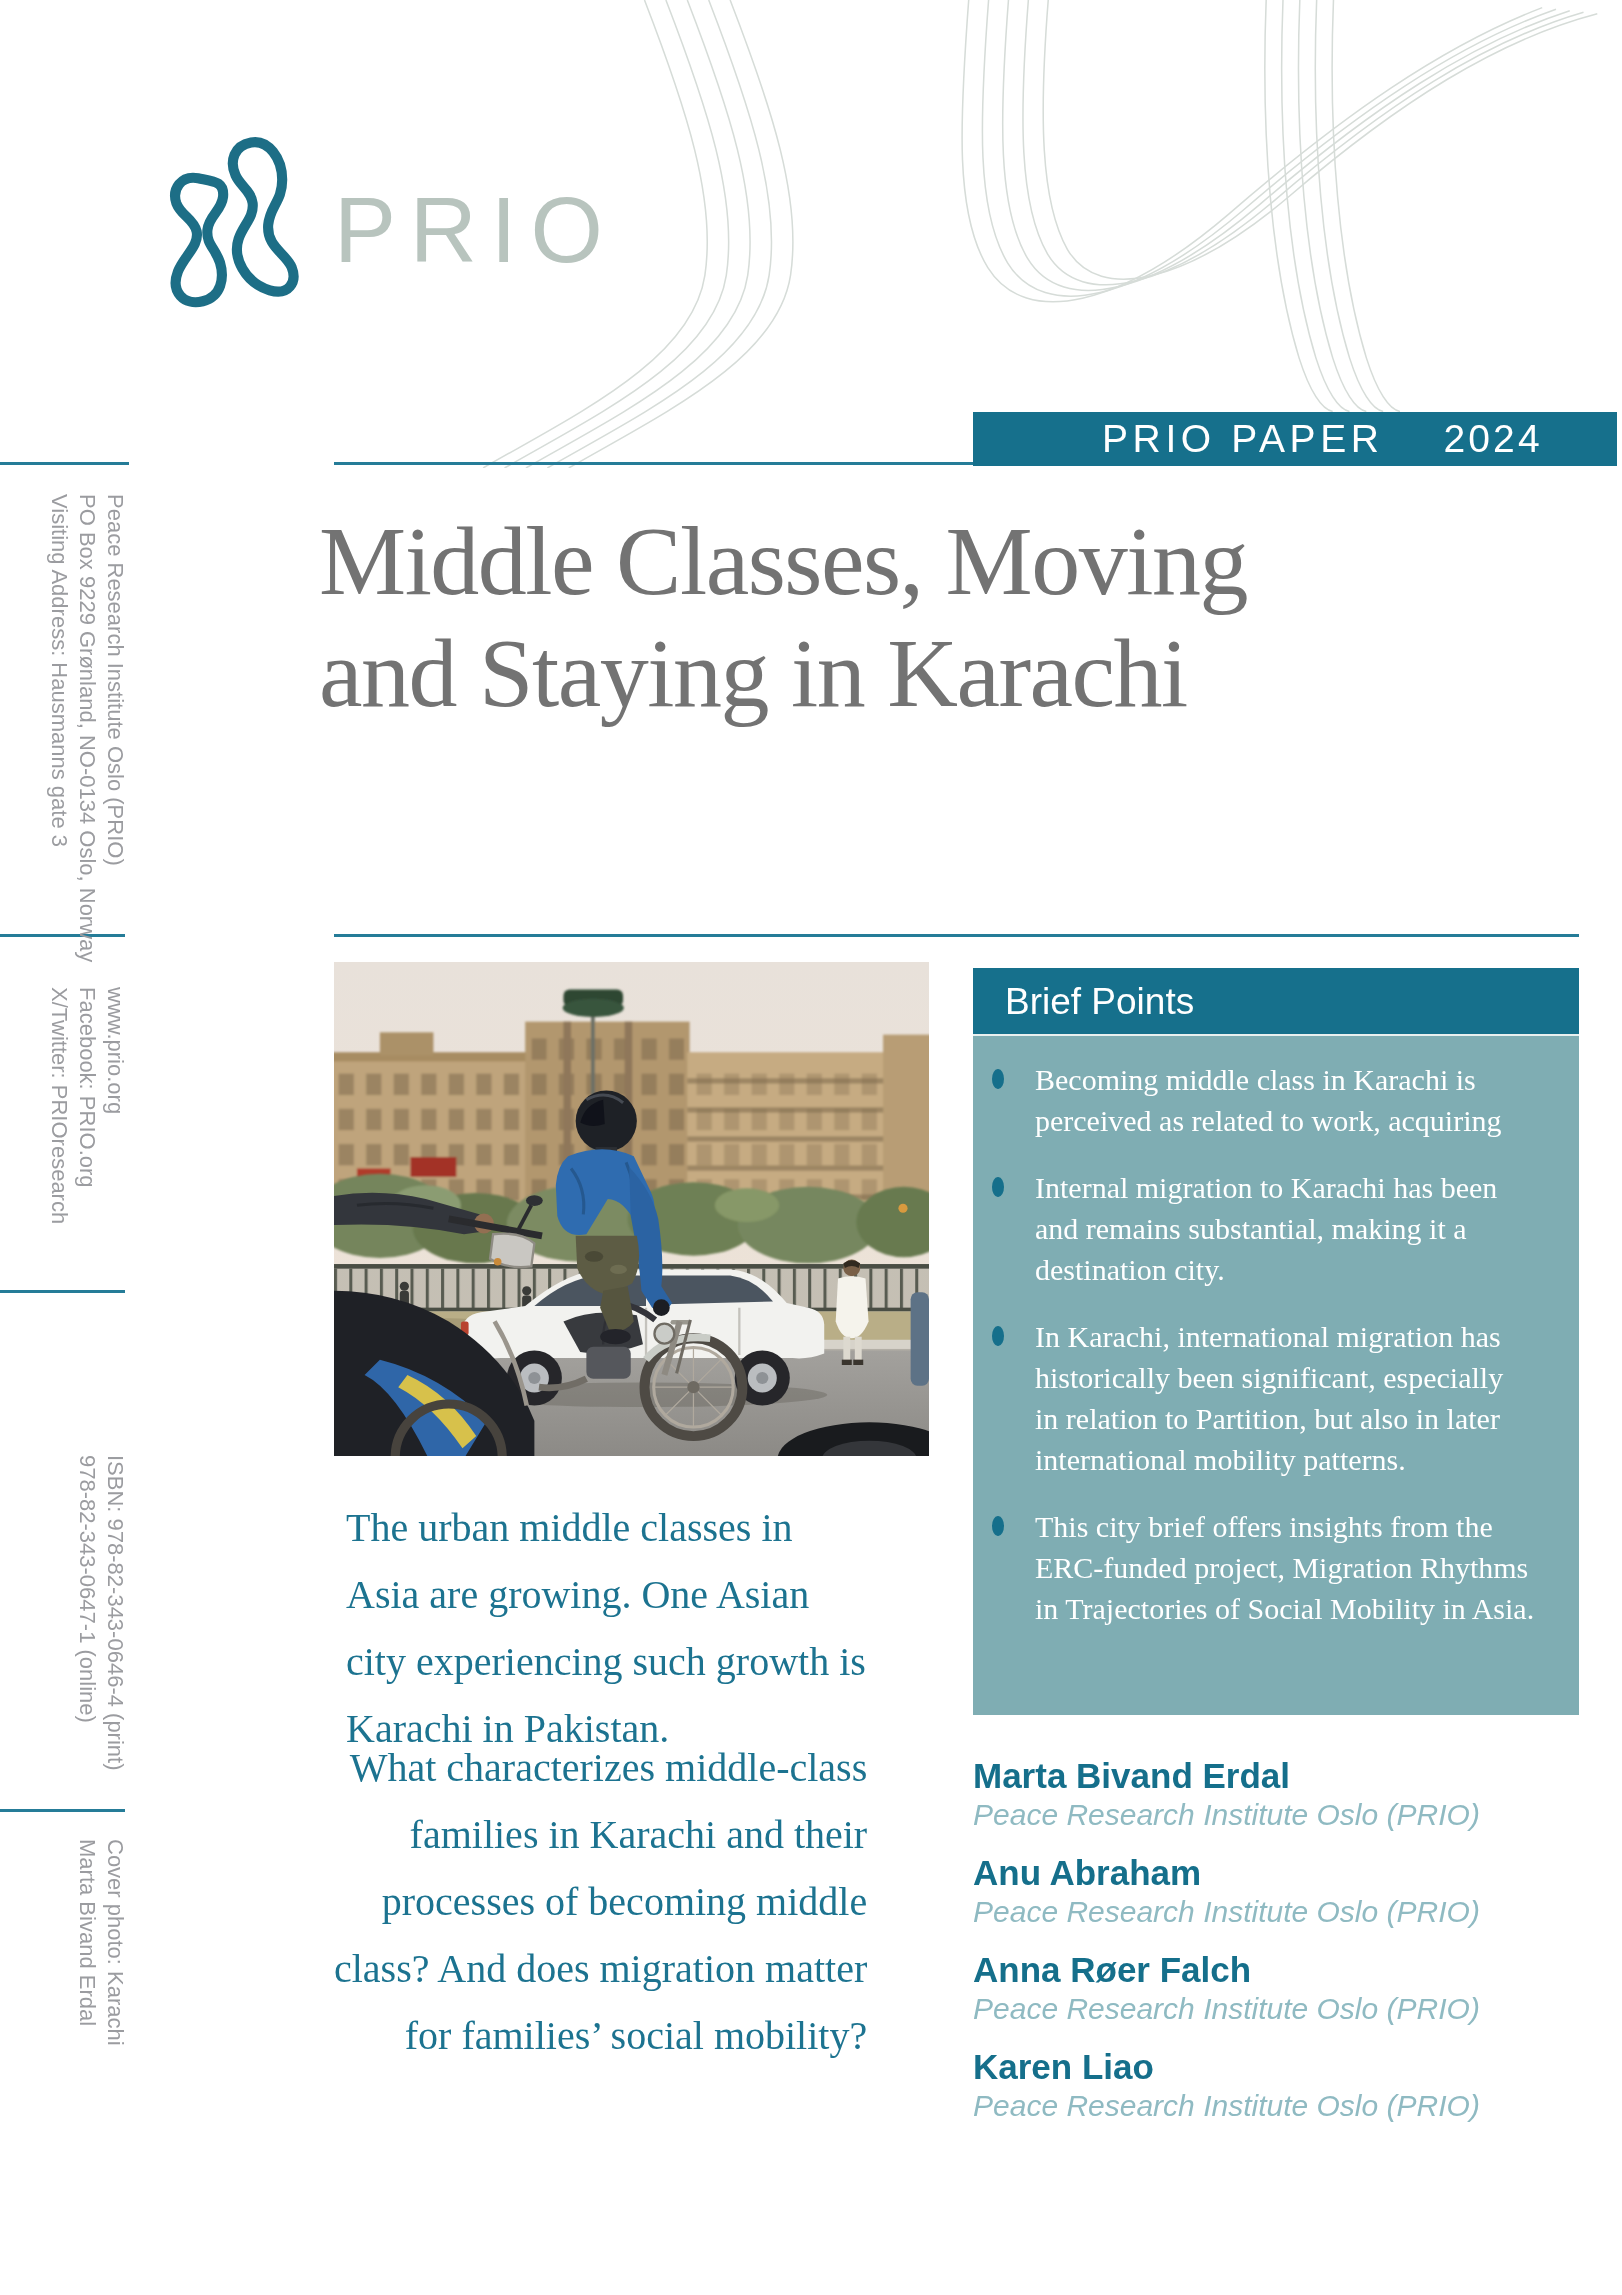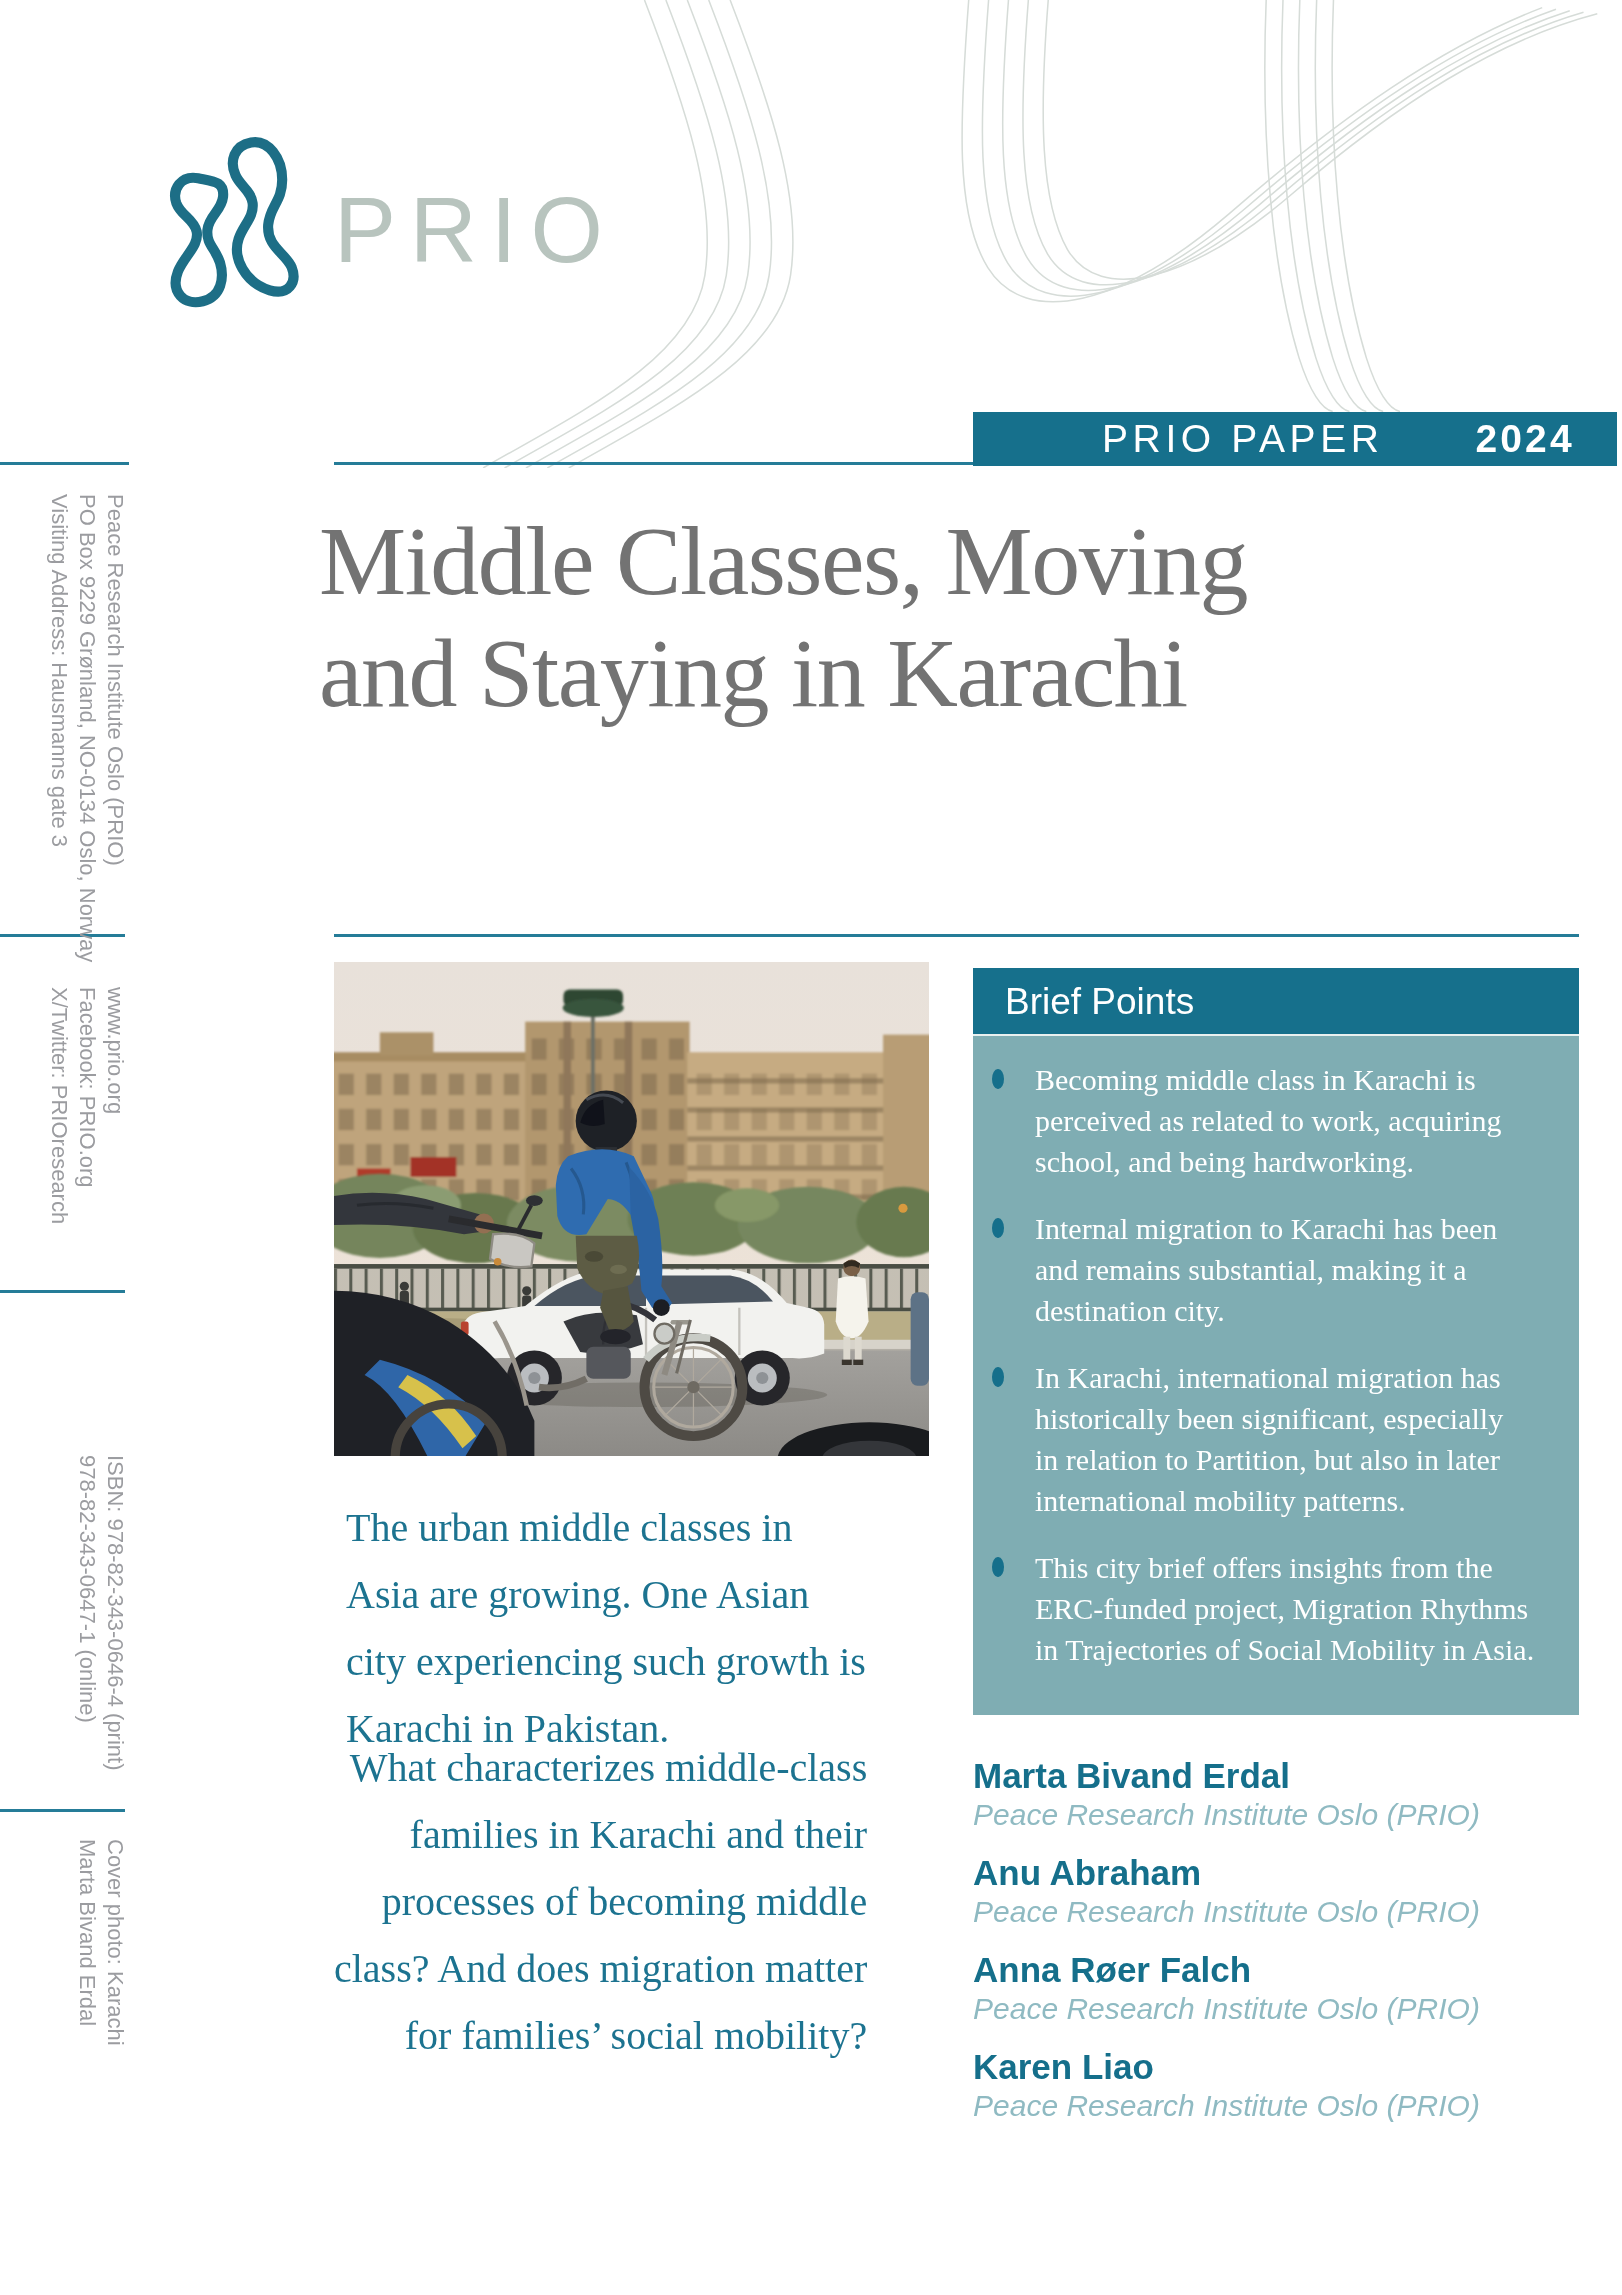--- a/index.html
+++ b/index.html
@@ -25,21 +25,21 @@
   .rule-2b { left:334px; top:934px; width:1245px; }
   .rule-3  { left:0; top:1290px; width:125px; }
   .rule-4  { left:0; top:1809px; width:125px; }
 
   
   .banner {
     position:absolute; left:973px; top:412px; width:644px; height:54px;
     background:#16708C; color:#fff; line-height:54px; padding-left:129px;
     box-sizing:border-box; font-size:39px; letter-spacing:4.6px; white-space:nowrap;
   }
-  .banner .year { margin-left:92px; letter-spacing:3.1px;font-weight:bold; }
+  .banner .year { margin-left:60px; letter-spacing:3.1px; }
 
   
   .side-block {
     position:absolute; left:129px; width:490px; transform:rotate(90deg);
     transform-origin:0 0; color:#9B9CA0; font-size:22px; line-height:28px;
   }
   .side-block div { white-space:nowrap; }
   .sb-1 { top:494px; }
   .sb-2 { top:987px; }
   .sb-3 { top:1455px; }
@@ -340,21 +340,20 @@
   </div>
 
   <div class="brief">
     <div class="brief-head">Brief Points</div>
     <div class="brief-body">
 
       <div class="brief-item">
         <span class="brief-dot"></span>
         <div class="bline">Becoming middle class in Karachi is</div>
         <div class="bline">perceived as related to work, acquiring</div>
-        <div class="bline">school, and being hardworking.</div>
       </div>
 
       <div class="brief-item">
         <span class="brief-dot"></span>
         <div class="bline">Internal migration to Karachi has been</div>
         <div class="bline">and remains substantial, making it a</div>
         <div class="bline">destination city.</div>
       </div>
 
       <div class="brief-item">

